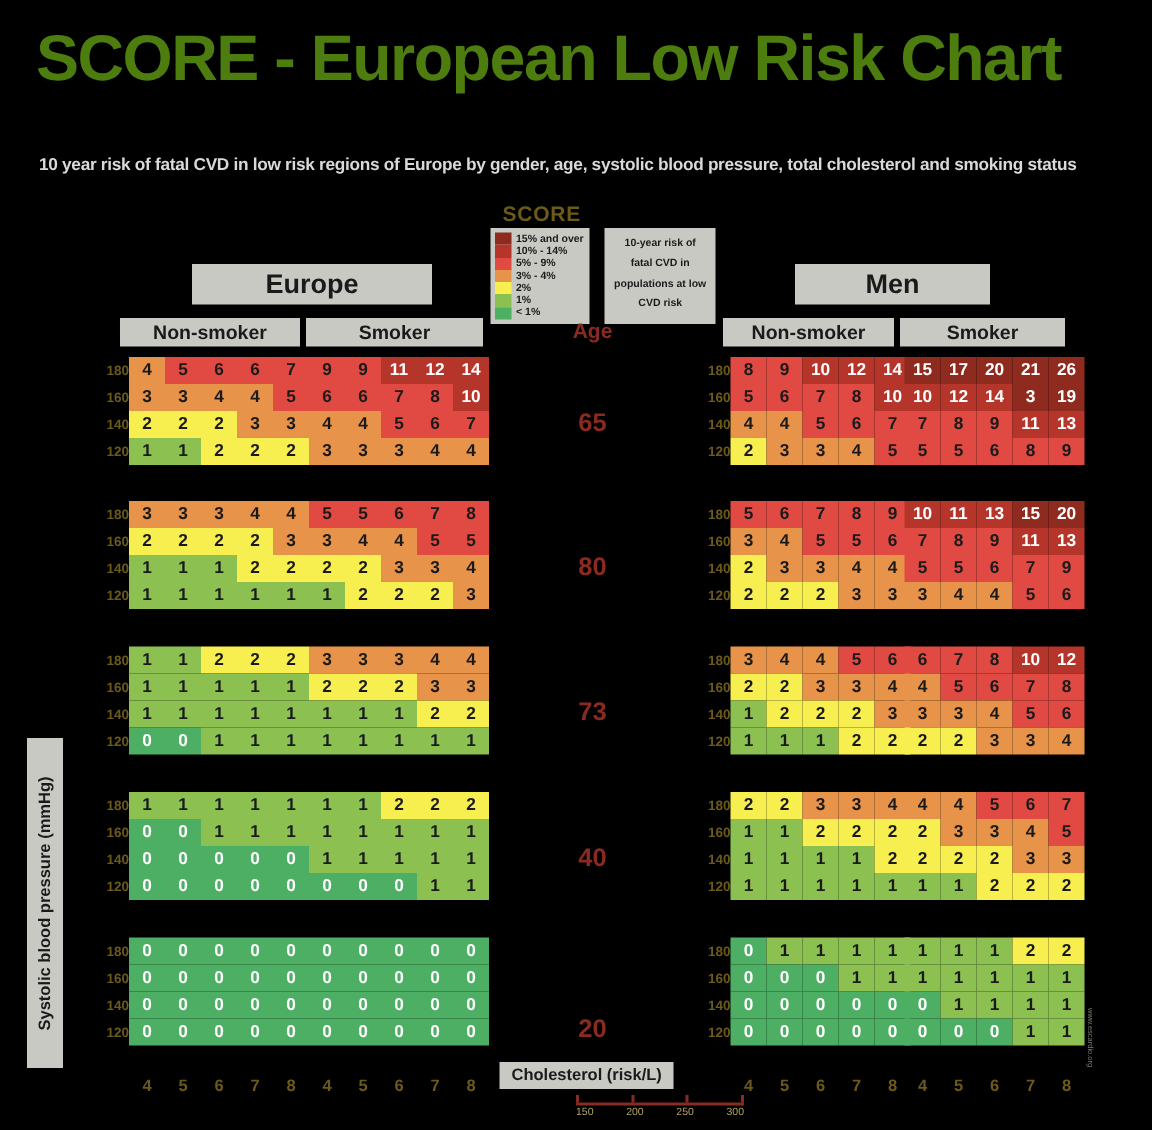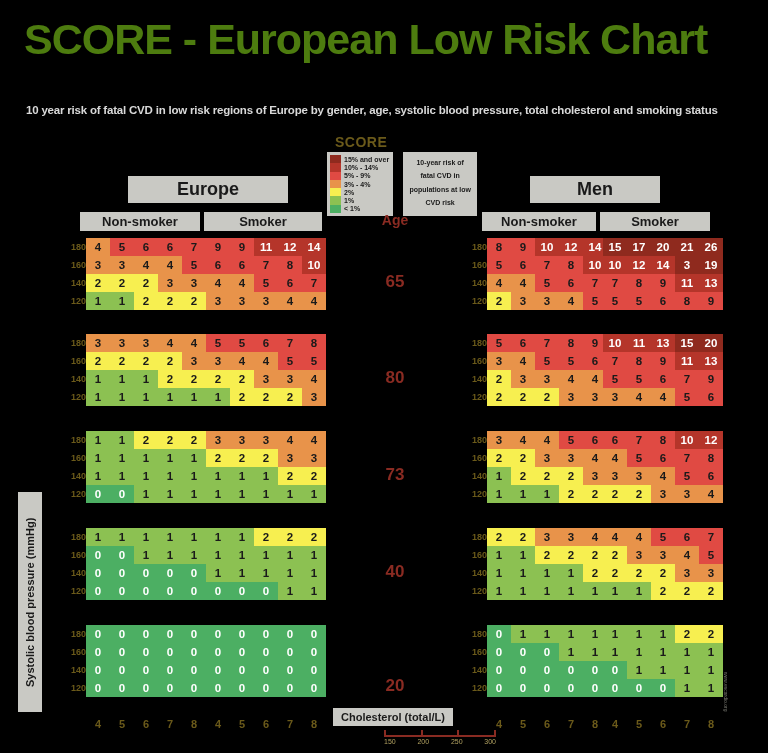--- a/index.html
+++ b/index.html
@@ -102,21 +102,21 @@
         <div class="legend-row">
           <span class="legend-chip" style="background: rgb(76, 175, 99);"></span>
           <span class="legend-label">&lt; 1%</span>
         </div>
       </div>
     <div id="legend-note">10-year risk of fatal CVD in populations at low CVD risk</div>
   </div>
 </div>
 
 <div id="sbp-axis">Systolic blood pressure (mmHg)</div>
-<div id="chol-axis">Cholesterol (total/L)</div>
+<div id="chol-axis">Cholesterol (risk/L)</div>
 <div id="chol-ticks">
   <div class="marks">
       <i></i>
       <i></i>
       <i></i>
       <i></i>
     </div>
   <div class="bar"></div>
   <div class="nums">
       <span>150</span>

